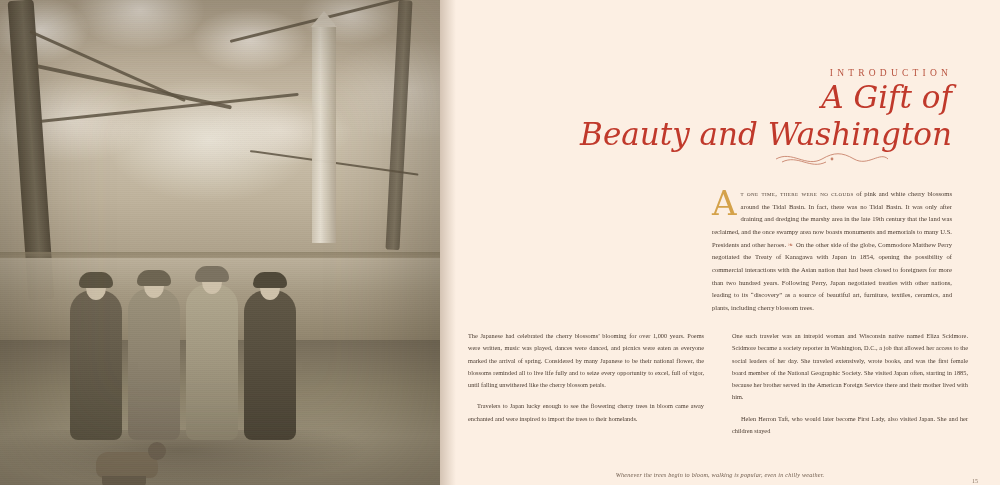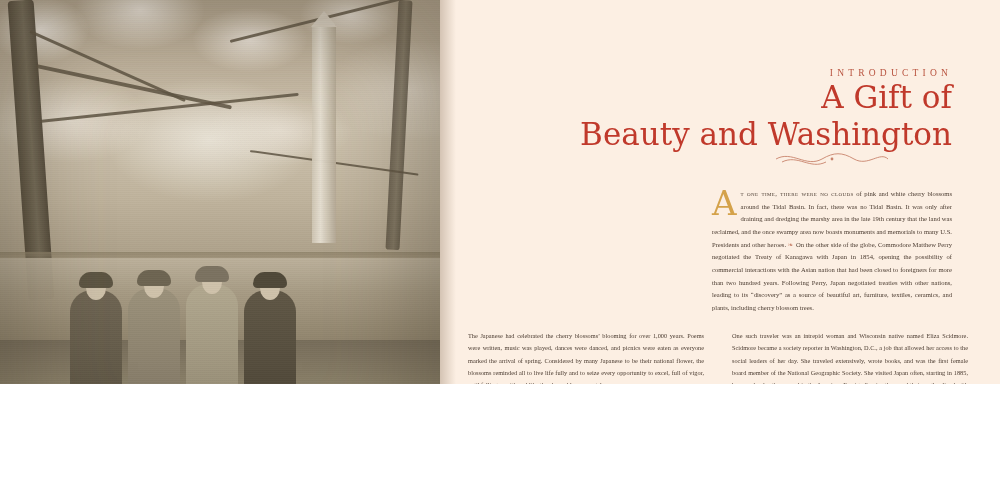--- a/index.html
+++ b/index.html
@@ -3,21 +3,21 @@
 <meta charset="utf-8">
 <style>
   html, body {
     margin: 0;
     padding: 0;
     background: #ffffff;
   }
   #page {
     position: relative;
     width: 1000px;
-    height: 384px;
+    height: 485px;
     overflow: hidden;
     background: #fdf0e4;
     font-family: "Liberation Serif", serif;
   }
 
   
   .photo-page {
     position: absolute;
     left: 0;
     top: 0;
@@ -248,20 +248,21 @@
     color: #b8533f;
     text-transform: uppercase;
   }
   .headline {
     position: absolute;
     right: 48px;
     top: 80px;
     text-align: right;
     color: #c0392b;
     font-family: "DejaVu Serif", serif;
+    font-style: italic;
     line-height: 1.12;
   }
   .headline .l1 {
     display: block;
     font-size: 31px;
   }
   .headline .l2 {
     display: block;
     font-size: 31px;
     margin-top: 2px;

